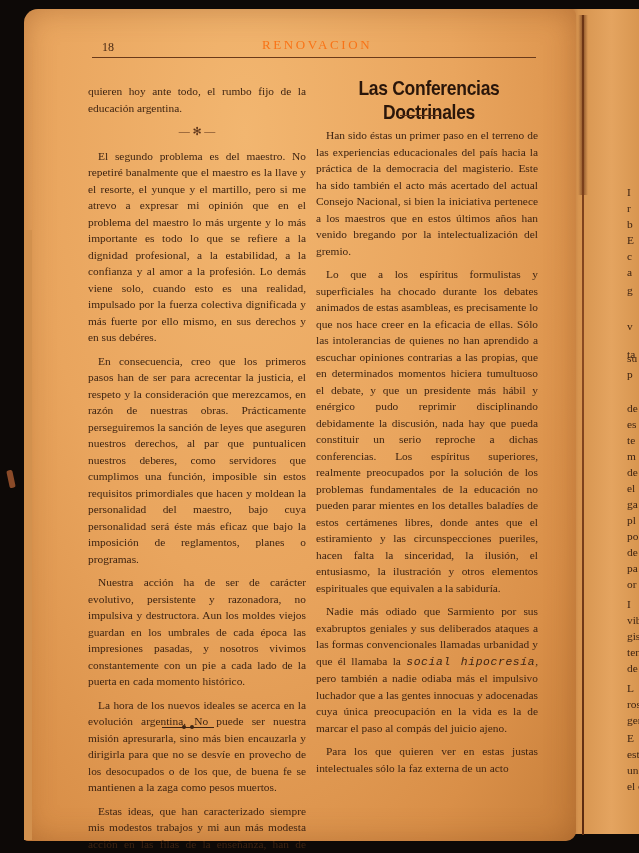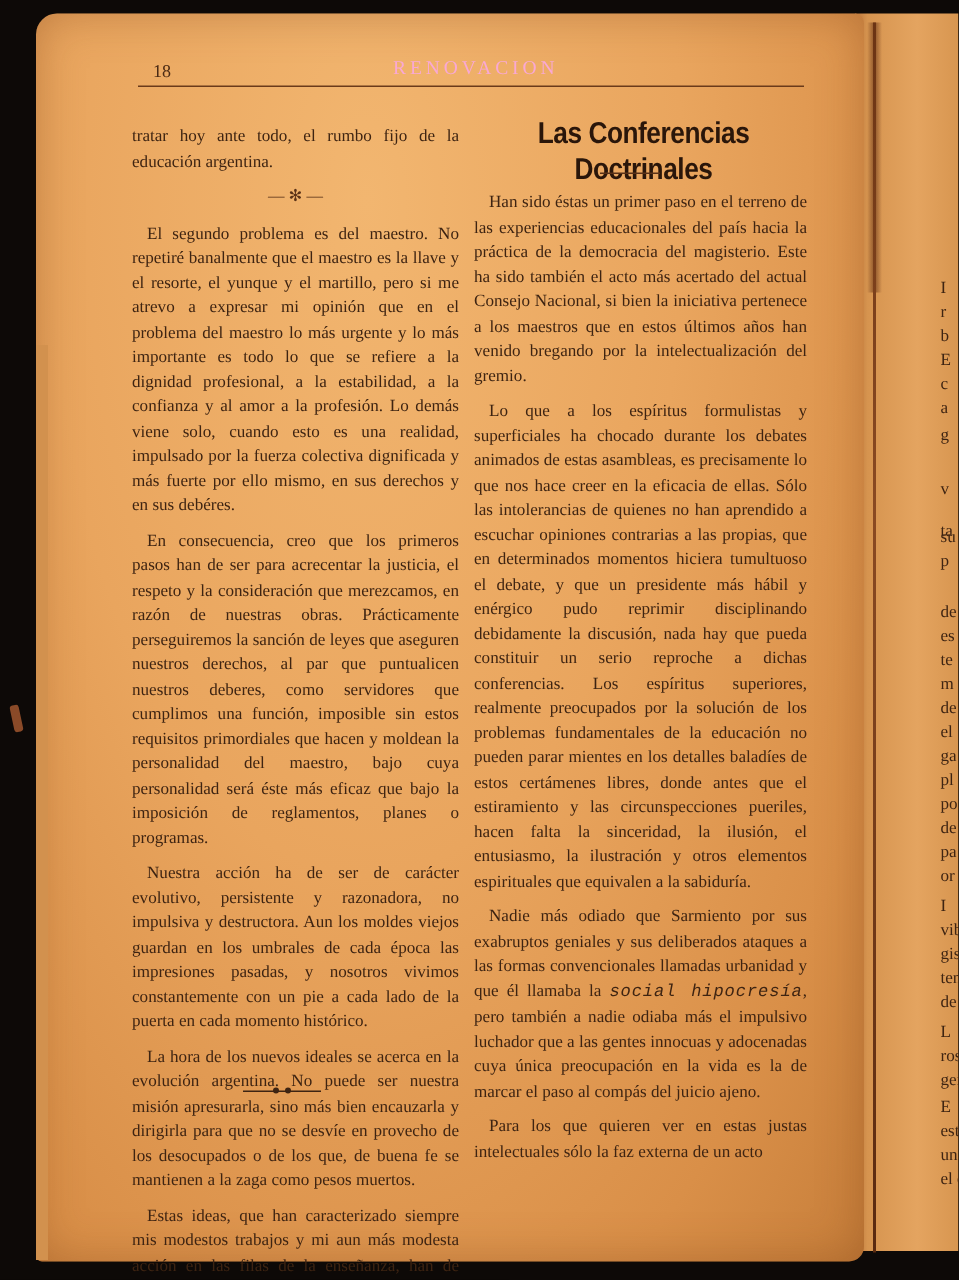--- a/index.html
+++ b/index.html
@@ -37,21 +37,21 @@
   .header {
     position: absolute; left: 92px; top: 35px; width: 444px; height: 22px;
     border-bottom: 1px solid #6a3a1a;
   }
   .page-num {
     position: absolute; left: 10px; top: 5px;
     font-size: 12px; color: #4a2a14;
   }
   .running-head {
     position: absolute; left: 170px; top: 2px;
-    font-size: 13px; letter-spacing: 2.6px; color: #f9a8d4;
+    font-size: 13px; letter-spacing: 2.6px; color: #f97316;
   }
   .col {
     position: absolute;
     color: #3e2412;
     font-size: 11.4px;
     line-height: 16.5px;
     text-align: justify;
   }
   .col-left { left: 88px; top: 83px; width: 218px; }
   .col-right { left: 316px; top: 127px; width: 222px; }
@@ -96,21 +96,21 @@
 <div class="gutter-shadow"></div>
 <div class="gutter-line"></div>
 <div class="scrap"></div>
 
 <div class="header">
   <span class="page-num">18</span>
   <span class="running-head">RENOVACION</span>
 </div>
 
 <div class="col col-left">
-  <p class="noindent">tratar hoy ante todo, el rumbo fijo de la educación argentina.</p>
+  <p class="noindent">quieren hoy ante todo, el rumbo fijo de la educación argentina.</p>
   <div class="separator">— ✻ —</div>
   <p>El segundo problema es del maestro. No repetiré banalmente que el maestro es la llave y el resorte, el yunque y el martillo, pero si me atrevo a expresar mi opinión que en el problema del maestro lo más urgente y lo más importante es todo lo que se refiere a la dignidad profesional, a la estabilidad, a la confianza y al amor a la profesión. Lo demás viene solo, cuando esto es una realidad, impulsado por la fuerza colectiva dignificada y más fuerte por ello mismo, en sus derechos y en sus debéres.</p>
   <p>En consecuencia, creo que los primeros pasos han de ser para acrecentar la justicia, el respeto y la consideración que merezcamos, en razón de nuestras obras. Prácticamente perseguiremos la sanción de leyes que aseguren nuestros derechos, al par que puntualicen nuestros deberes, como servidores que cumplimos una función, imposible sin estos requisitos primordiales que hacen y moldean la personalidad del maestro, bajo cuya personalidad será éste más eficaz que bajo la imposición de reglamentos, planes o programas.</p>
   <p>Nuestra acción ha de ser de carácter evolutivo, persistente y razonadora, no impulsiva y destructora. Aun los moldes viejos guardan en los umbrales de cada época las impresiones pasadas, y nosotros vivimos constantemente con un pie a cada lado de la puerta en cada momento histórico.</p>
   <p>La hora de los nuevos ideales se acerca en la evolución argentina. No puede ser nuestra misión apresurarla, sino más bien encauzarla y dirigirla para que no se desvíe en provecho de los desocupados o de los que, de buena fe se mantienen a la zaga como pesos muertos.</p>
   <p>Estas ideas, que han caracterizado siempre mis modestos trabajos y mi aun más modesta acción en las filas de la enseñanza, han de servir de norma a los esfuerzos en favor de la Confederación.</p>
 </div>
 
 <div class="end-ornament">
   <div class="bar"></div>

